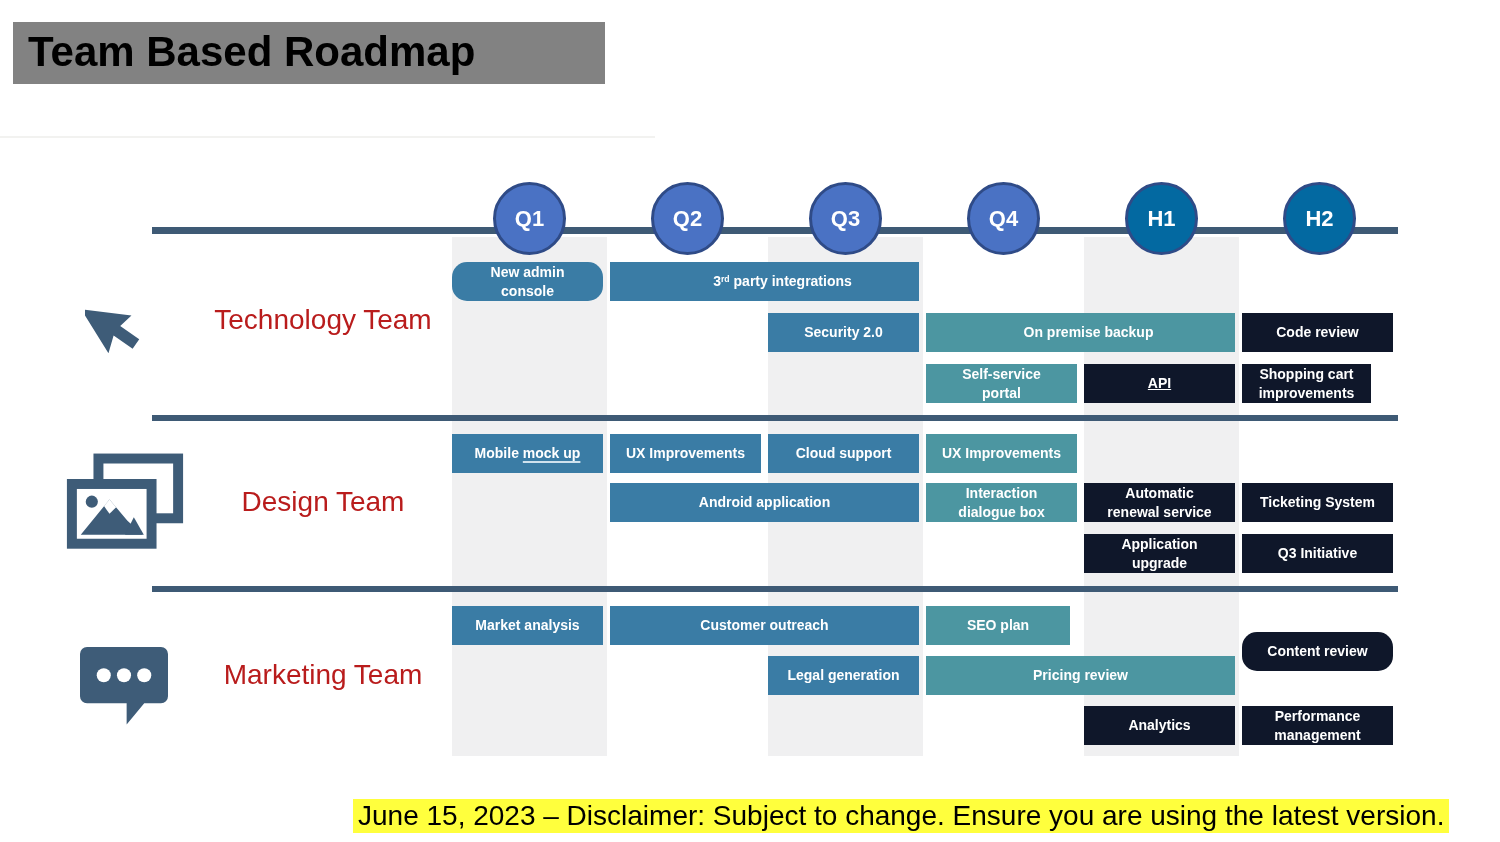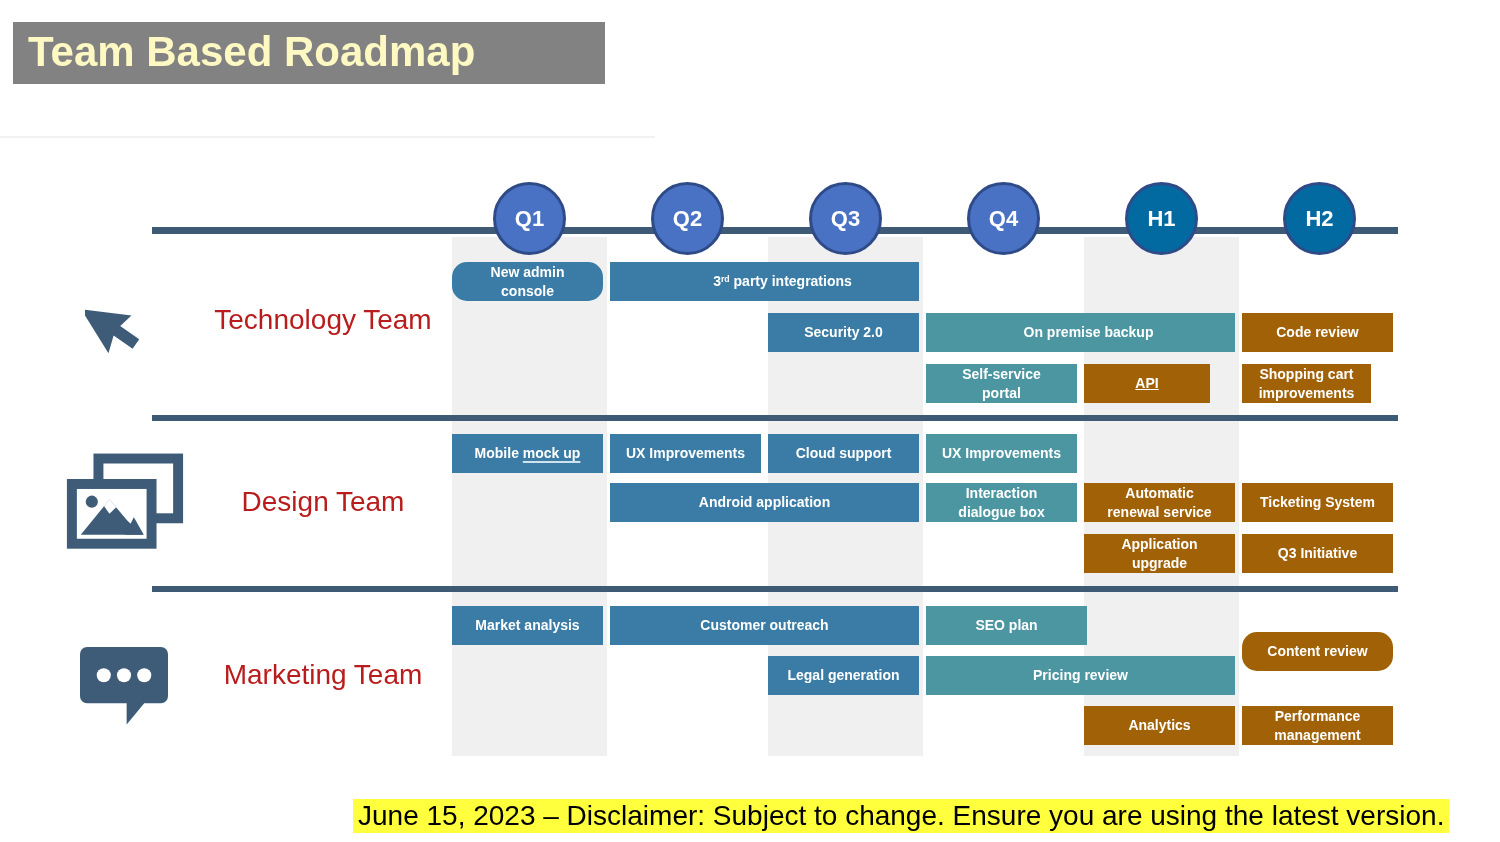--- a/index.html
+++ b/index.html
@@ -3,41 +3,41 @@
 <meta charset="utf-8">
 <style>
   html,body{margin:0;padding:0;}
   body{
     width:1500px;height:842px;position:relative;background:#ffffff;
     font-family:"Liberation Sans", sans-serif;overflow:hidden;
   }
   .abs{position:absolute;}
   .title-box{
     left:13px;top:22px;width:592px;height:62px;background:#828282;
-    color:#fef9c3;font-size:42px;font-weight:bold;line-height:60px;
+    color:#000000;font-size:42px;font-weight:bold;line-height:60px;
     padding-left:15px;box-sizing:border-box;white-space:nowrap;
   }
   .header-rule{left:0;top:136px;width:655px;height:2px;background:#f2f2f0;}
   .hline{background:#3E5A75;left:152px;width:1246px;}
   .stripe{background:#F0F0F1;top:237px;height:519px;width:155px;}
   .circle{
     width:73px;height:73px;border-radius:50%;border:3px solid #2F4B87;
     box-sizing:border-box;display:flex;align-items:center;justify-content:center;
     color:#fff;font-weight:bold;font-size:22px;top:182px;z-index:3;
   }
   .circle.quarter{background:#4A72C4;}
   .circle.half{background:#0369a1;}
   .bar{
     box-sizing:border-box;height:39px;display:flex;align-items:center;justify-content:center;
     text-align:center;color:#fff;font-size:14px;font-weight:600;line-height:1.32;z-index:2;
   }
   .bar .lbl{display:block;white-space:pre-line;}
   .bar.blue{background:#3A7CA5;}
   .bar.teal{background:#4C96A1;}
-  .bar.green{background:#a16207;}
+  .bar.green{background:#0f172a;}
   .sup{font-size:0.62em;vertical-align:0.5em;}
   .u{text-decoration:underline;text-underline-offset:3px;text-decoration-thickness:1.5px;text-decoration-color:#cfe2ee;margin-top:36px;}
   .team-label{
     width:270px;text-align:center;color:#b91c1c;font-size:28px;white-space:nowrap;
   }
   .disclaimer{
     left:353px;top:799px;background:#FFFF3D;color:#000;
     font-size:28px;line-height:34px;padding:0 5px;white-space:nowrap;
   }
   svg{display:block;}
@@ -129,21 +129,21 @@
       <div class="abs bar teal" style="left: 926px; width: 309px; top: 313px; padding-left: 16px;">
         <span class="lbl">On premise backup</span>
       </div>
       <div class="abs bar green" style="left: 1242px; width: 151px; top: 313px;">
         <span class="lbl">Code review</span>
       </div>
       <div class="abs bar teal" style="left: 926px; width: 151px; top: 364px;">
         <span class="lbl">Self-service
 portal</span>
       </div>
-      <div class="abs bar green" style="left: 1084px; width: 126px; top: 364px; text-decoration: underline;">
+      <div class="abs bar green" style="left: 1084px; width: 151px; top: 364px; text-decoration: underline;">
         <span class="lbl">API</span>
       </div>
       <div class="abs bar green" style="left: 1242px; width: 129px; top: 364px;">
         <span class="lbl">Shopping cart
 improvements</span>
       </div>
       <div class="abs bar blue" style="left: 452px; width: 151px; top: 434px;">
         <span class="lbl"><span>Mobile </span><span class="u">mock up</span></span>
       </div>
       <div class="abs bar blue" style="left: 610px; width: 151px; top: 434px;">
@@ -175,21 +175,21 @@
       </div>
       <div class="abs bar green" style="left: 1242px; width: 151px; top: 534px;">
         <span class="lbl">Q3 Initiative</span>
       </div>
       <div class="abs bar blue" style="left: 452px; width: 151px; top: 606px;">
         <span class="lbl">Market analysis</span>
       </div>
       <div class="abs bar blue" style="left: 610px; width: 309px; top: 606px;">
         <span class="lbl">Customer outreach</span>
       </div>
-      <div class="abs bar teal" style="left: 926px; width: 161px; top: 606px;">
+      <div class="abs bar teal" style="left: 926px; width: 144px; top: 606px;">
         <span class="lbl">SEO plan</span>
       </div>
       <div class="abs bar blue" style="left: 768px; width: 151px; top: 656px;">
         <span class="lbl">Legal generation</span>
       </div>
       <div class="abs bar teal" style="left: 926px; width: 309px; top: 656px;">
         <span class="lbl">Pricing review</span>
       </div>
       <div class="abs bar green" style="left: 1242px; width: 151px; top: 632px; border-radius: 15px;">
         <span class="lbl">Content review</span>

